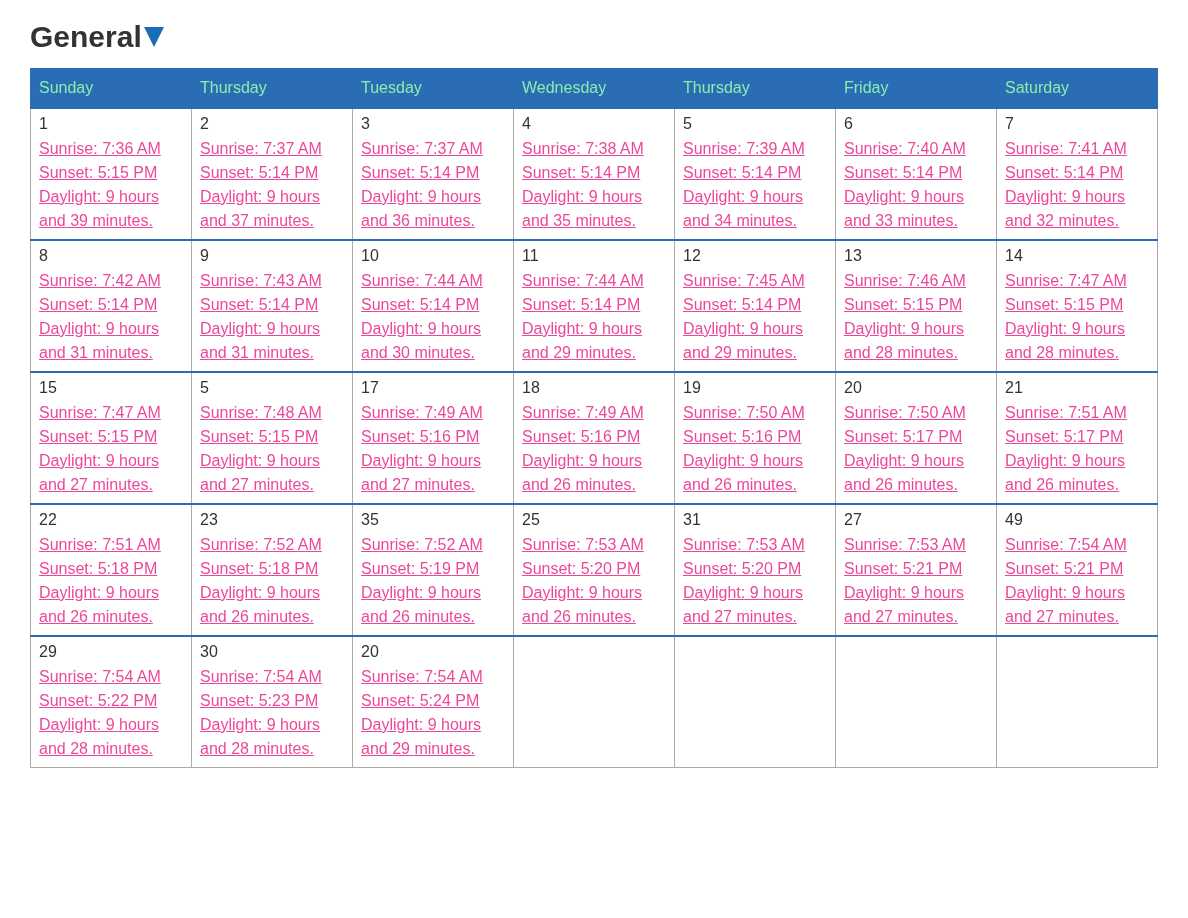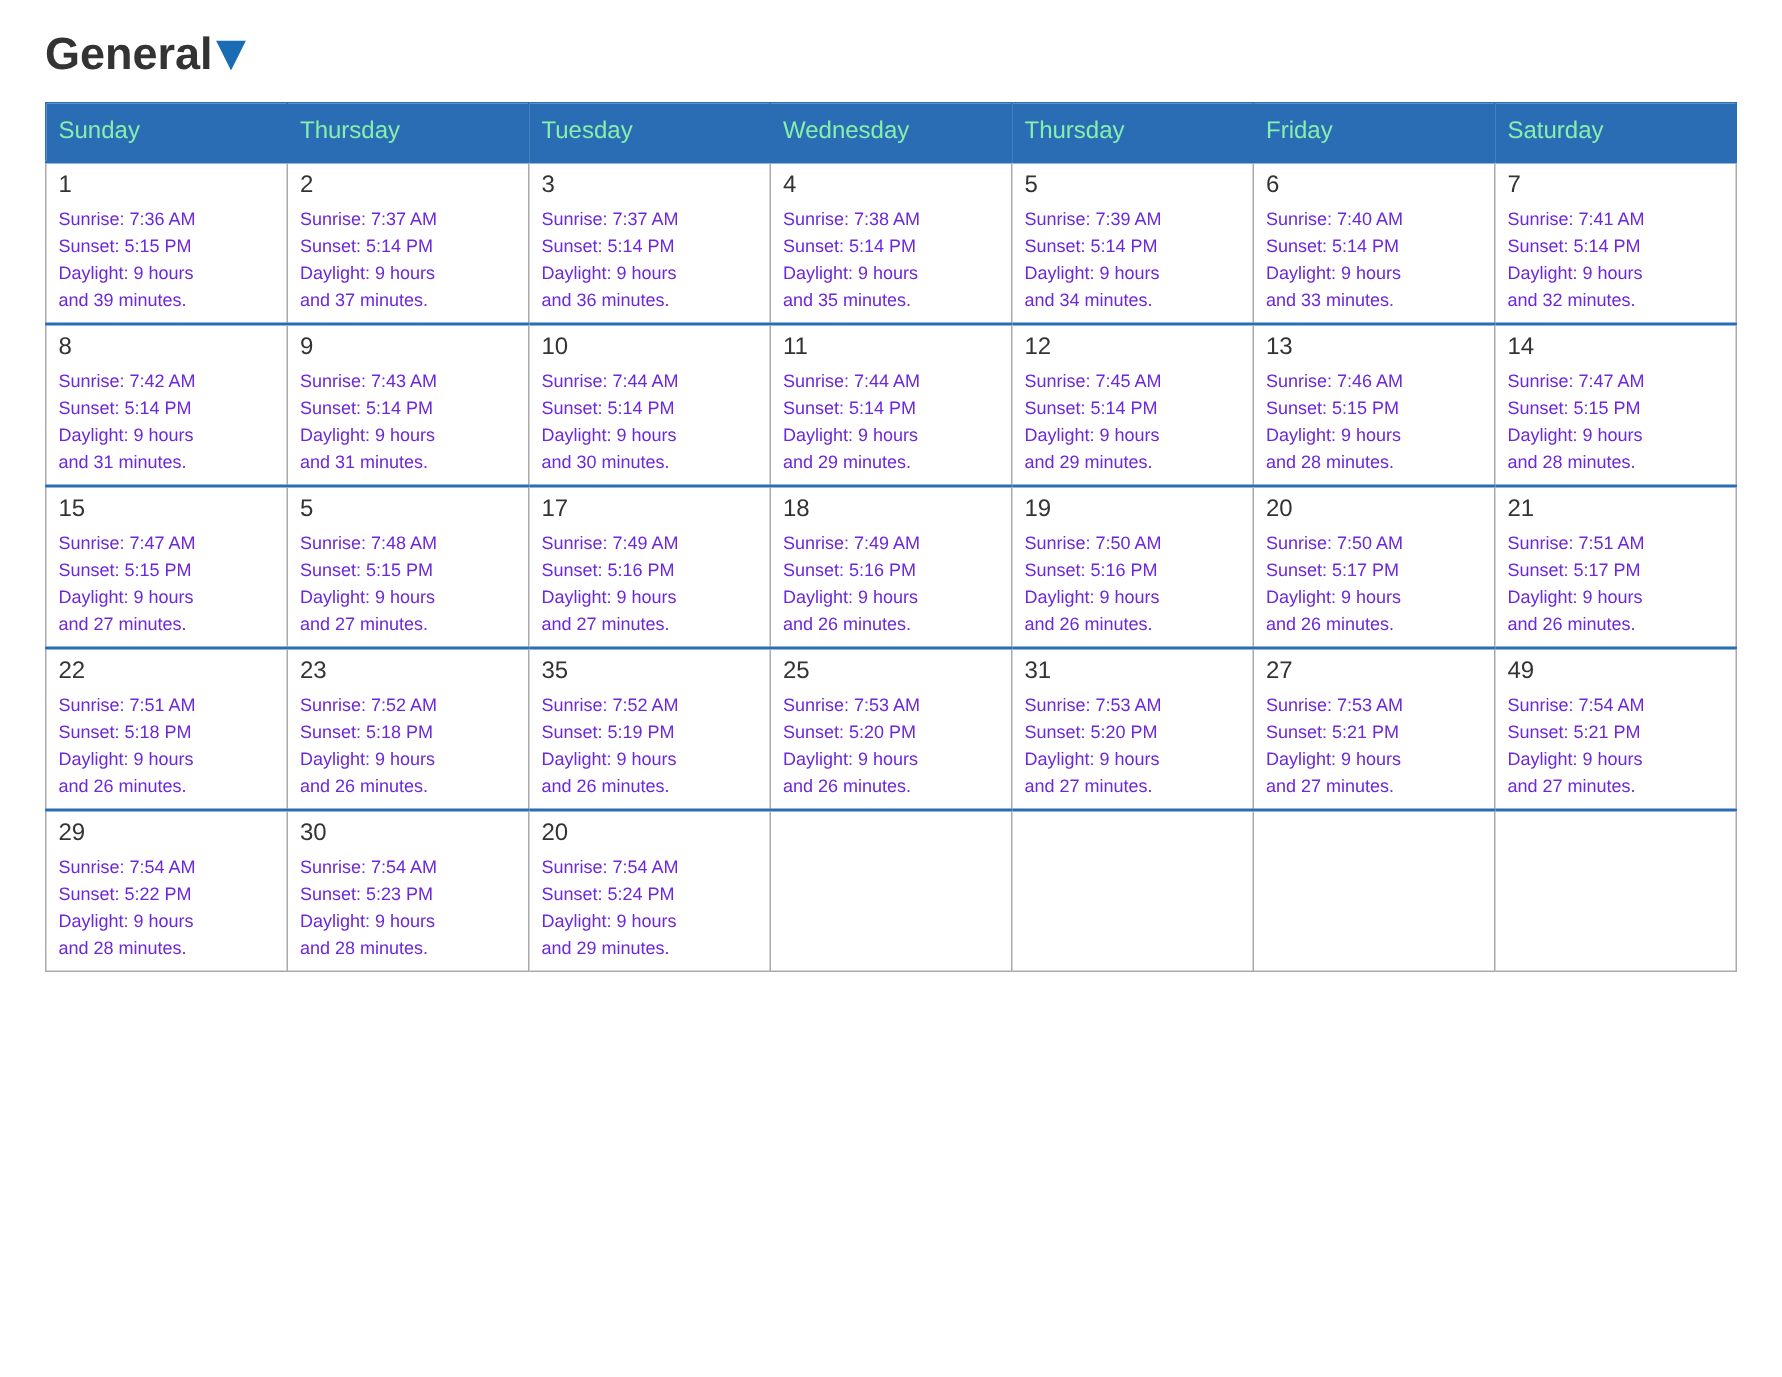--- a/index.html
+++ b/index.html
@@ -55,23 +55,24 @@
       width: calc(100% / 7);
       min-height: 100px;
     }
     .day-number {
       font-size: 16px;
       font-weight: normal;
       color: #333;
       margin-bottom: 4px;
     }
     .day-info {
-      font-size: 12px;
-      color: #6d28d9;
+      font-size: 16px;
+      color: #ec4899;
       line-height: 1.5;
+      text-decoration: underline;
     }
     .week-row td {
       border-top: 2px solid #2a6db5;
     }
     .empty-cell {
       background: #fff;
     }
   </style>
 </head>
 <body>

